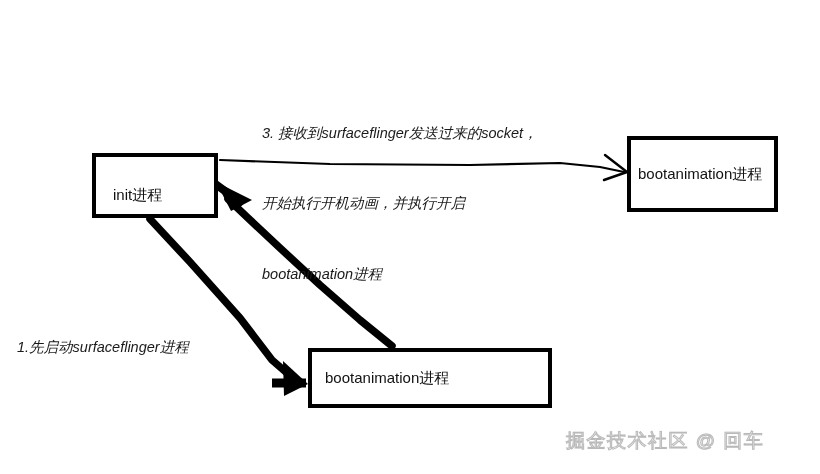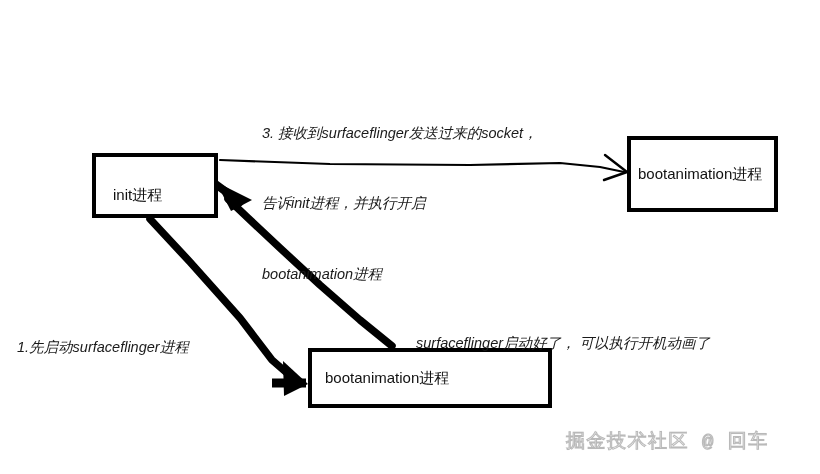--- a/index.html
+++ b/index.html
@@ -45,21 +45,20 @@
     pointer-events: none;
   }
   .watermark {
     position: absolute;
     font-size: 19px;
     letter-spacing: 1.5px;
     color: #ffffff;
     -webkit-text-stroke: 1px #b9b9b9;
     text-shadow: 0 0 1px #cccccc;
     white-space: nowrap;
-    font-family: Liberation Mono, monospace;
   }
 </style>
 </head>
 <body>
 
 <div id="canvas">
 
   <svg class="svg-layer" viewBox="0 0 820 474" xmlns="http://www.w3.org/2000/svg">
 
     <g>
@@ -84,27 +83,26 @@
   <div class="node-label" style="left:113px; top:186px;">init进程</div>
 
   <div class="node-box" style="left:627px; top:136px; width:151px; height:76px;"></div>
   <div class="node-label" style="left:638px; top:165px;">bootanimation进程</div>
 
   <div class="node-box" style="left:308px; top:348px; width:244px; height:60px;"></div>
   <div class="node-label" style="left:325px; top:369px;">bootanimation进程</div>
 
   <div class="annotation" style="left:262px; top:75px;">
     <div>3. 接收到surfaceflinger发送过来的socket，</div>
-    <div>告诉init进程，并执行开启</div>
+    <div>开始执行开机动画，并执行开启</div>
     <div>bootanimation进程</div>
   </div>
 
   <div class="annotation" style="left:17px; top:289px;">
     <div>1.先启动surfaceflinger进程</div>
   </div>
 
   <div class="annotation" style="left:416px; top:285px;">
-    <div>surfaceflinger启动好了， 可以执行开机动画了</div>
   </div>
 
   <div class="watermark" style="left:566px; top:428px;">掘金技术社区 @ 回车</div>
 
 </div>
 
 </body></html>

